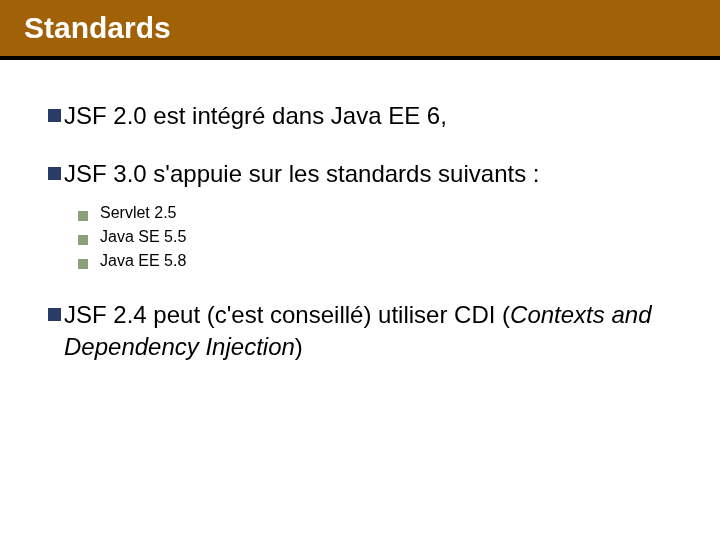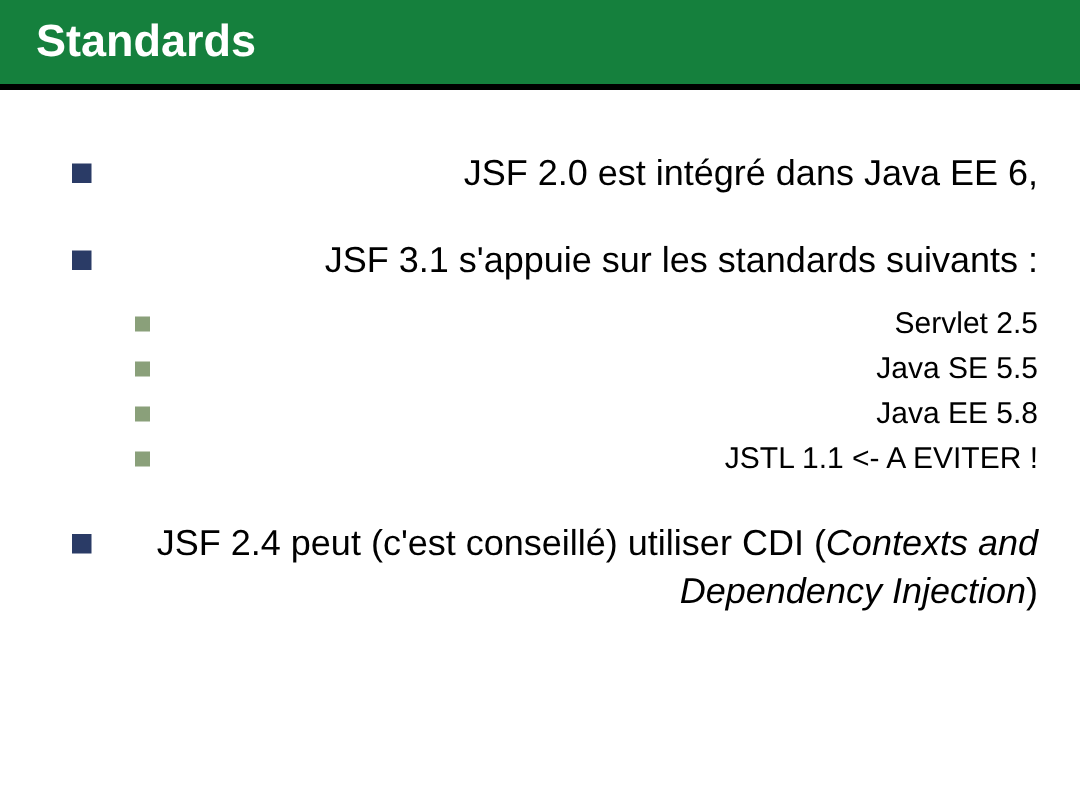--- a/index.html
+++ b/index.html
@@ -12,21 +12,21 @@
     color: #000;
     overflow: hidden;
   }
   .slide {
     width: 720px;
     height: 540px;
     position: relative;
     box-sizing: border-box;
   }
   .title-band {
-    background: #15803d;
+    background: #a16207;
     color: #fff;
     height: 60px;
     border-bottom: 4px solid #000;
     display: flex;
     align-items: center;
     padding-left: 24px;
     box-sizing: border-box;
   }
   .title-band h1 {
     margin: 0;
@@ -37,44 +37,43 @@
   .content {
     padding: 40px 28px 0 48px;
   }
   ul.lvl1 {
     list-style: none;
     margin: 0;
     padding: 0;
   }
   ul.lvl1 > li {
     position: relative;
-    padding-left: 28px;
+    padding-left: 16px;
     font-size: 24px;
     line-height: 1.35;
     margin-bottom: 26px;
-    text-align: right;
   }
   ul.lvl1 > li::before {
     content: "";
     position: absolute;
     left: 0;
     top: 9px;
     width: 13px;
     height: 13px;
     background: #2a3b66;
   }
   ul.lvl2 {
     list-style: none;
     margin: 10px 0 0 0;
     padding: 0 0 0 14px;
   }
   ul.lvl2 > li {
     position: relative;
     padding-left: 22px;
-    font-size: 20px;
+    font-size: 16px;
     line-height: 1.5;
   }
   ul.lvl2 > li::before {
     content: "";
     position: absolute;
     left: 0;
     top: 10px;
     width: 10px;
     height: 10px;
     background: #8aa07a;
@@ -91,33 +90,30 @@
   </div>
 
   <div class="content">
     <ul class="lvl1">
 
       <li>
         <span>JSF 2.0 est intégré dans Java EE 6,</span>
       </li>
 
       <li>
-        <span>JSF 3.1 s'appuie sur les standards suivants :</span>
+        <span>JSF 3.0 s'appuie sur les standards suivants :</span>
         <ul class="lvl2">
           <li>
             <span>Servlet 2.5</span>
           </li>
           <li>
             <span>Java SE 5.5</span>
           </li>
           <li>
             <span>Java EE 5.8</span>
-          </li>
-          <li>
-            <span>JSTL 1.1 &lt;- A EVITER !</span>
           </li>
         </ul>
       </li>
 
       <li>
         <span>JSF 2.4 peut (c'est conseillé) utiliser CDI (</span><span class="italic">Contexts and Dependency Injection</span><span>)</span>
       </li>
 
     </ul>
   </div>

